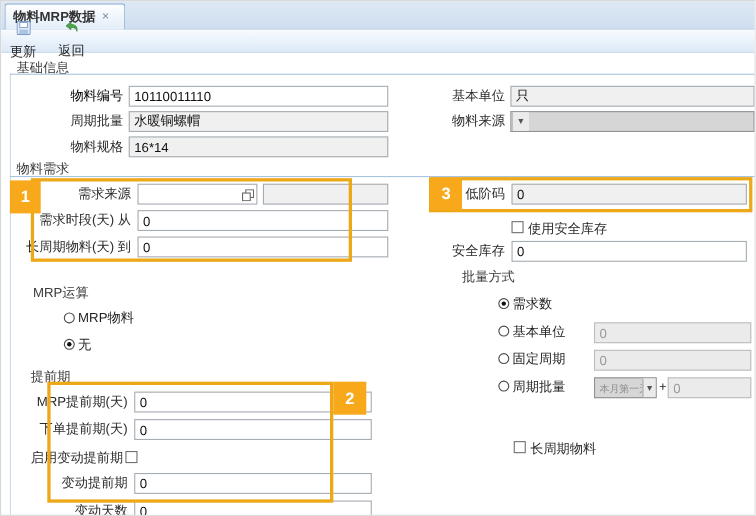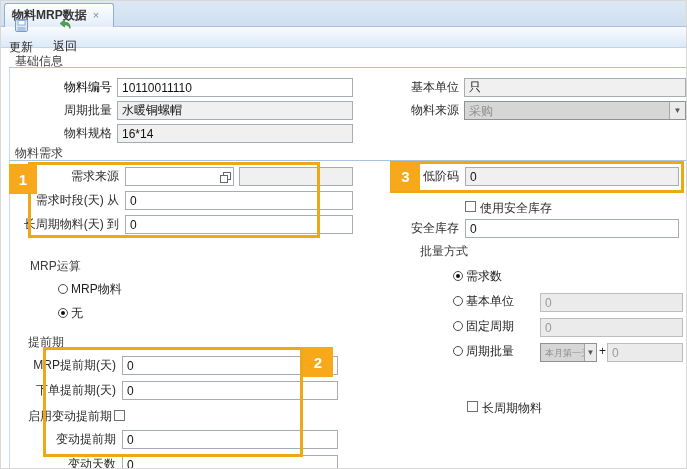--- a/index.html
+++ b/index.html
@@ -99,21 +99,20 @@
   <input class="field ro" style="left: 116px; top: 100px; width: 236px;" readonly="" value="水暖铜螺帽">
 
   <div class="lbl" style="left:13px; top:123px; width:98px;">物料规格</div>
   <input class="field ro" style="left: 116px; top: 123px; width: 236px;" readonly="" value="16*14">
 
   <div class="lbl" style="left:368px; top:77px; width:90px;">基本单位</div>
   <input class="field ro" style="left: 463px; top: 77px; width: 222px;" readonly="" value="只">
 
   <div class="lbl" style="left:368px; top:100px; width:90px;">物料来源</div>
   <div class="combo" style="left:463px; top:100px; width:222px;">
-    <span class="combo-text">采购</span>
     <span class="combo-arrow">▼</span>
   </div>
 
   <div class="sect" style="left:14px; top:144px;">物料需求</div>
   <div class="hline" style="top:159px;"></div>
 
   <div class="obox" style="left:27px; top:161px; width:292px; height:76px;"></div>
   <div class="badge" style="left:8px; top:163px; width:28px; height:30px;">1</div>
 
   <div class="lbl" style="left:10px; top:166px; width:108px;">需求来源</div>

